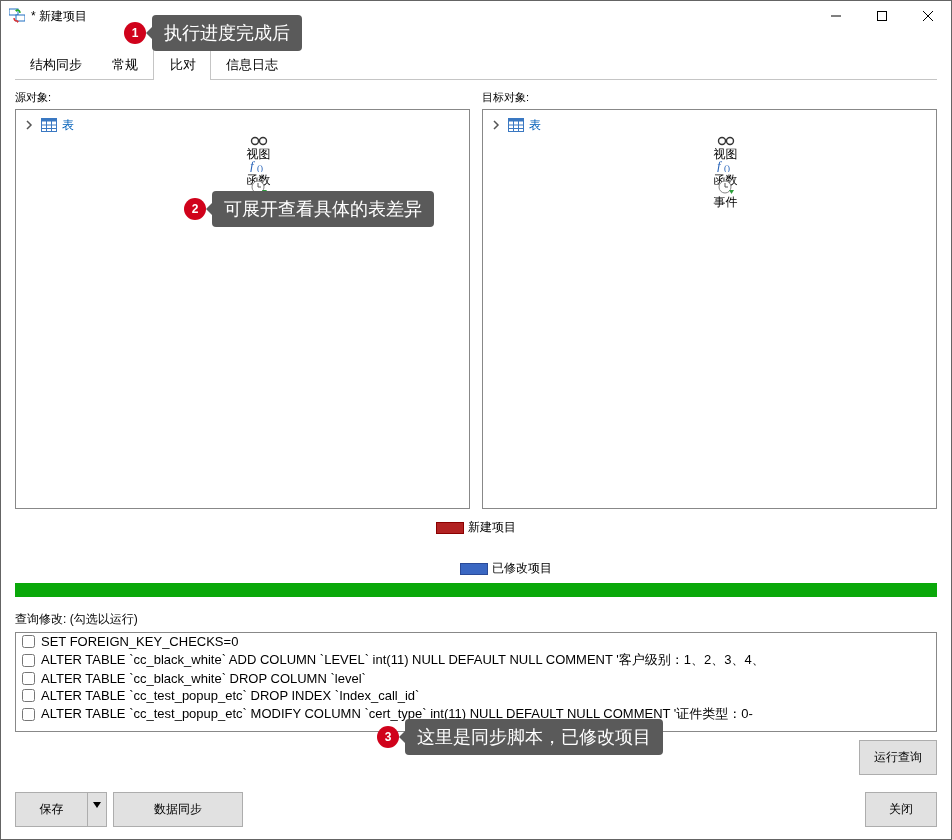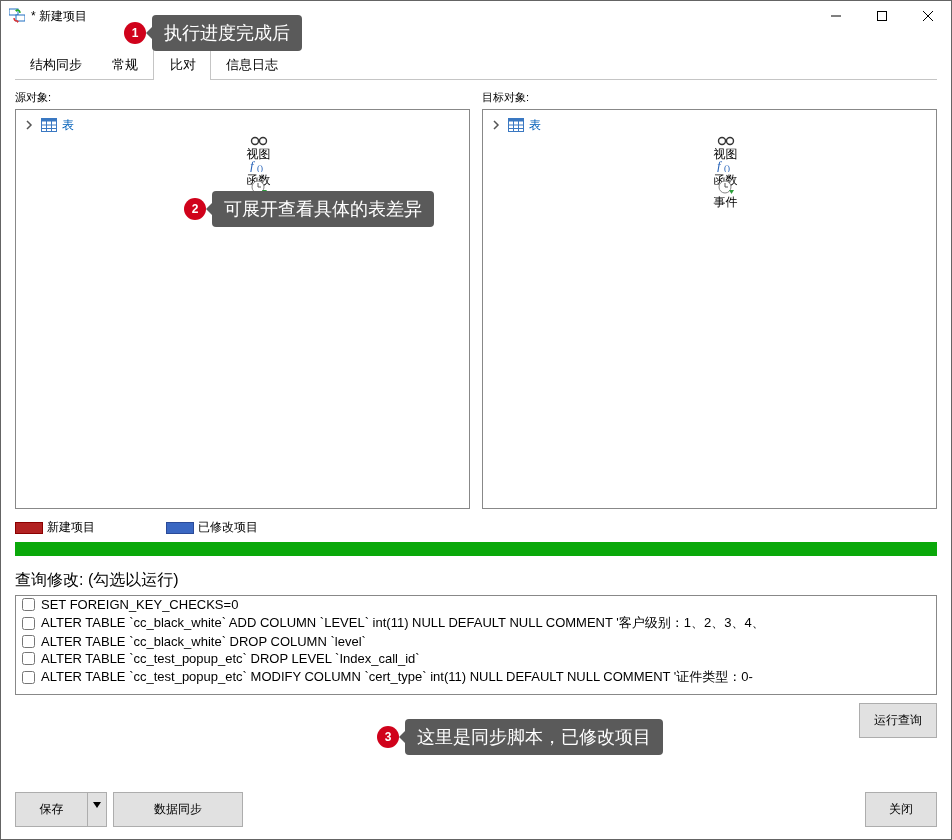--- a/index.html
+++ b/index.html
@@ -27,27 +27,27 @@
   .panel { flex: 1; display: flex; flex-direction: column; }
   .panel-label { font-size: 11px; margin-bottom: 4px; }
   .tree { border: 1px solid #888; height: 400px; background: #fff; padding: 4px 0; overflow: auto; }
   .tree-node { display: flex; align-items: center; height: 22px; padding-left: 6px; }
   .tree-node.child { padding-left: 32px; flex-direction: column; }
   .chev { width: 14px; height: 14px; display: flex; align-items: center; justify-content: center; color: #555; }
   .node-icon { width: 18px; height: 16px; display: flex; align-items: center; justify-content: center; margin: 0 4px; }
   .node-label { color: #000; }
   .node-label.link { color: #005fb8; }
   
-  .legend { display: flex; align-items: center; gap: 11px; margin: 10px 0 4px 0; }
+  .legend { display: flex; align-items: center; gap: 24px; margin: 10px 0 4px 0; flex-direction: column; }
   .leg-swatch { width: 28px; height: 12px; border: 1px solid #333; display: inline-block; vertical-align: middle; margin-right: 4px; }
   .leg-new { background: #b22222; border-color: #8b0000; }
   .leg-mod { background: #3a67c2; border-color: #2a4a98; }
   .progress { height: 14px; background: #0aa80a; margin: 2px 0 4px 0; }
   
-  .query-label { margin-top: 10px; font-size: 16px; }
+  .query-label { margin-top: 10px; font-size: 12px; }
   .query-box { border: 1px solid #888; height: 100px; overflow-y: scroll; margin-top: 4px; background: #fff; }
   .query-row { display: flex; align-items: center; padding: 1px 4px; font-size: 13px; white-space: nowrap; }
   .query-row input[type=checkbox] { margin: 0 6px 0 2px; }
   .runquery-row { display: flex; justify-content: flex-end; margin-top: 8px; }
   .btn { border: 1px solid #adadad; background: #e1e1e1; padding: 8px 14px; font-size: 12px; cursor: default; min-width: 72px; text-align: center; }
   
   .footer { display: flex; padding: 0 14px 12px 14px; align-items: center; gap: 6px; }
   .savegroup { display: flex; }
   .savegroup .btn { border-right: none; }
   .savegroup .btn.arrow { min-width: 20px; padding: 4px 4px; border-left: 0.5px solid #adadad; border-right: 1px solid #adadad; }
@@ -225,21 +225,21 @@
       <div class="query-row">
           <input type="checkbox" style="">
           <span>ALTER TABLE `cc_black_white` ADD COLUMN `LEVEL` int(11) NULL DEFAULT NULL COMMENT '客户级别：1、2、3、4、</span>
         </div>
       <div class="query-row">
           <input type="checkbox" style="">
           <span>ALTER TABLE `cc_black_white` DROP COLUMN `level`</span>
         </div>
       <div class="query-row">
           <input type="checkbox" style="">
-          <span>ALTER TABLE `cc_test_popup_etc` DROP LEVEL `Index_call_id`</span>
+          <span>ALTER TABLE `cc_test_popup_etc` DROP INDEX `Index_call_id`</span>
         </div>
       <div class="query-row">
           <input type="checkbox" style="">
           <span>ALTER TABLE `cc_test_popup_etc` MODIFY COLUMN `cert_type` int(11) NULL DEFAULT NULL COMMENT '证件类型：0-</span>
         </div>
     </div>
     <div class="runquery-row">
       <div class="btn">运行查询</div>
     </div>
   </div>

